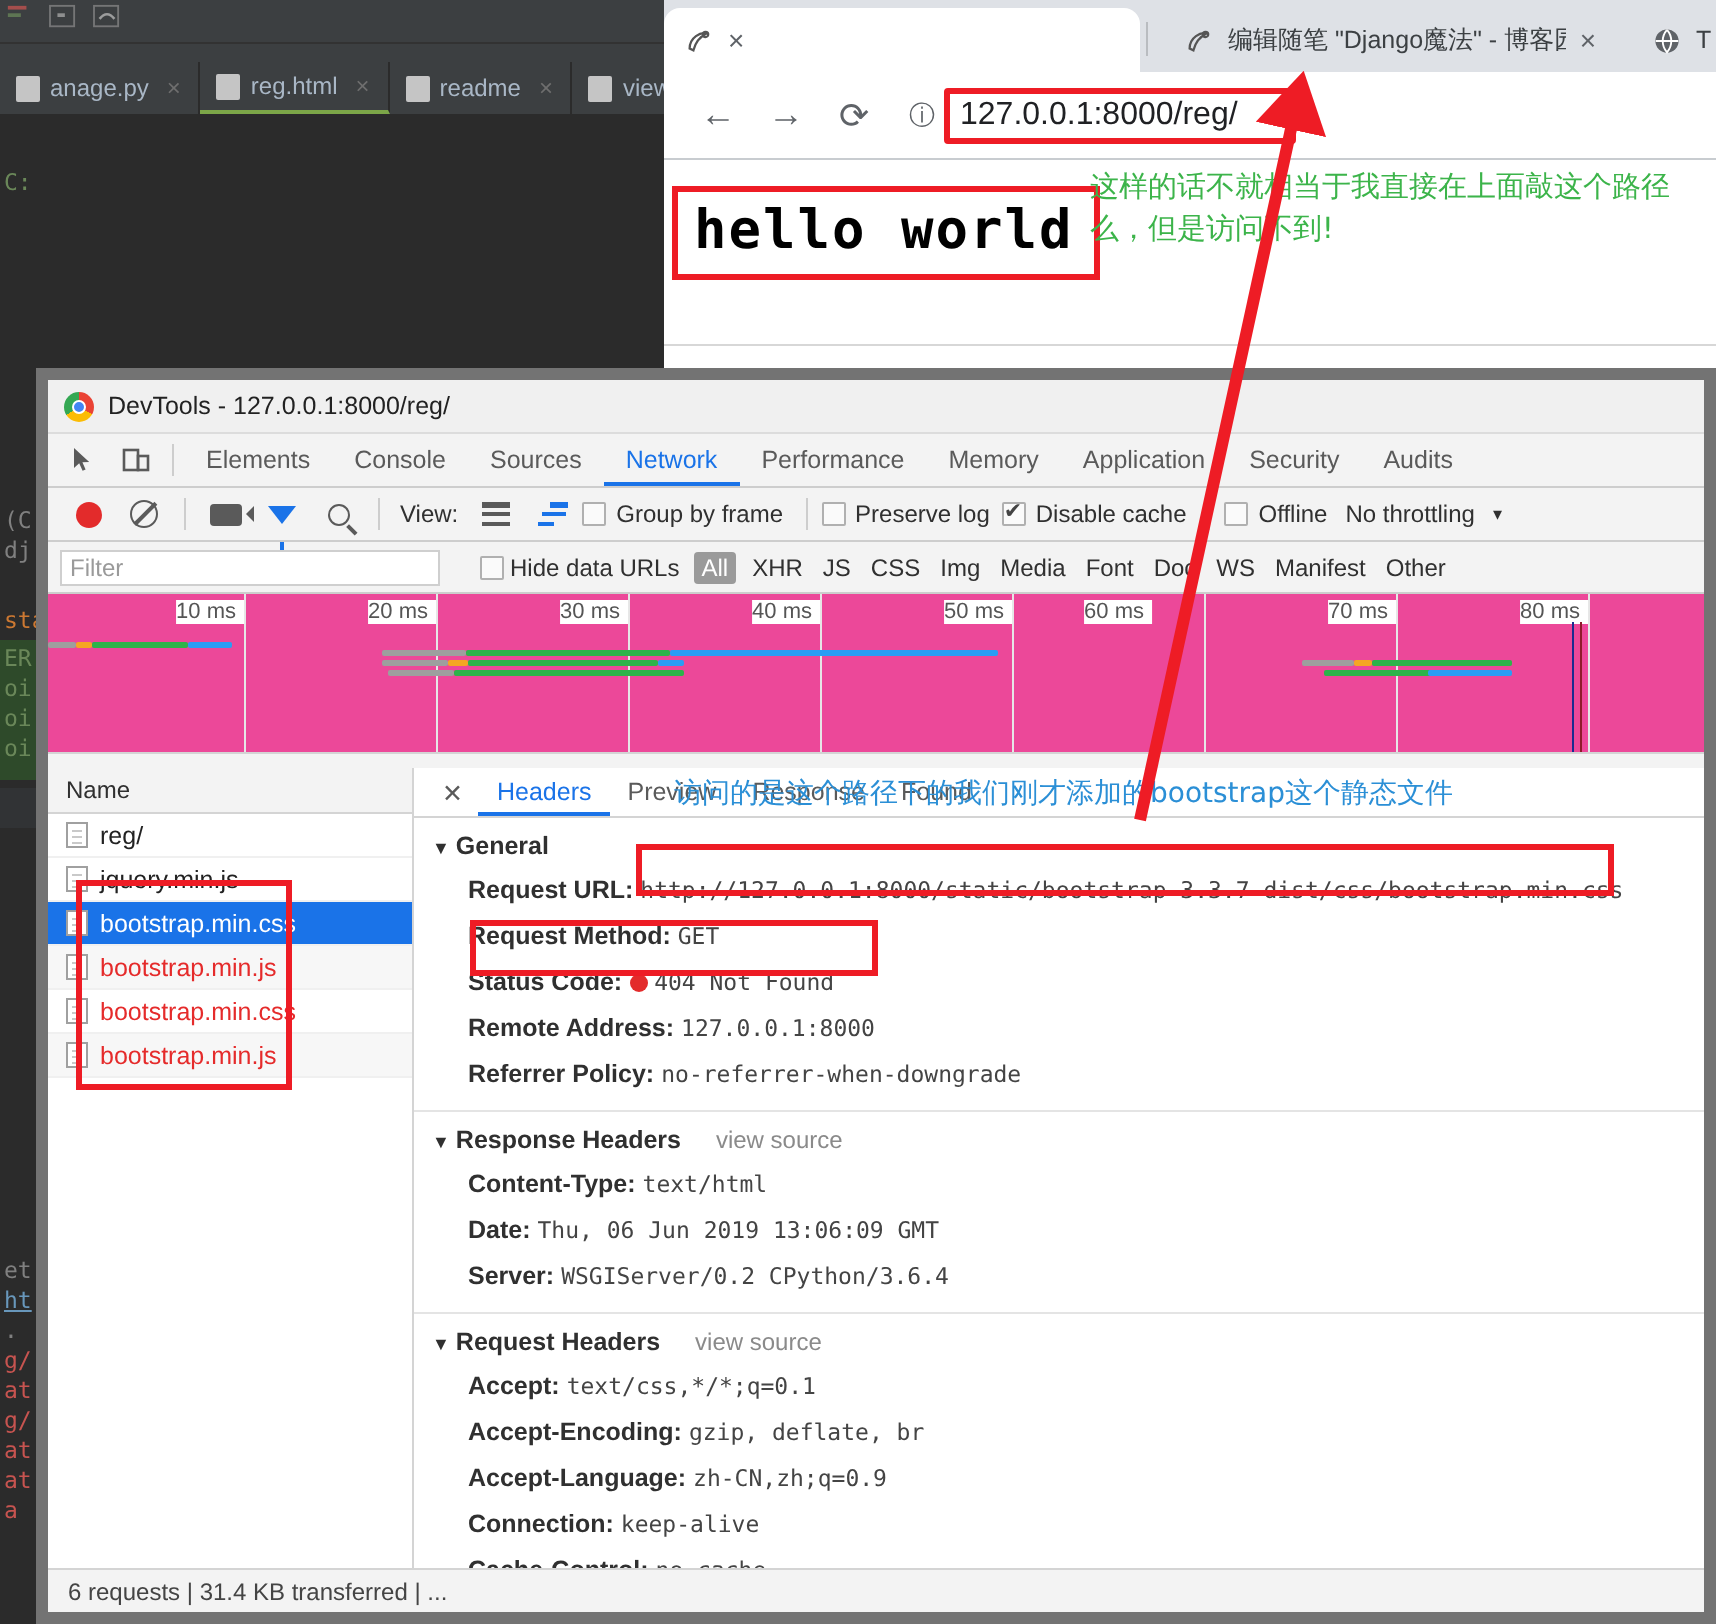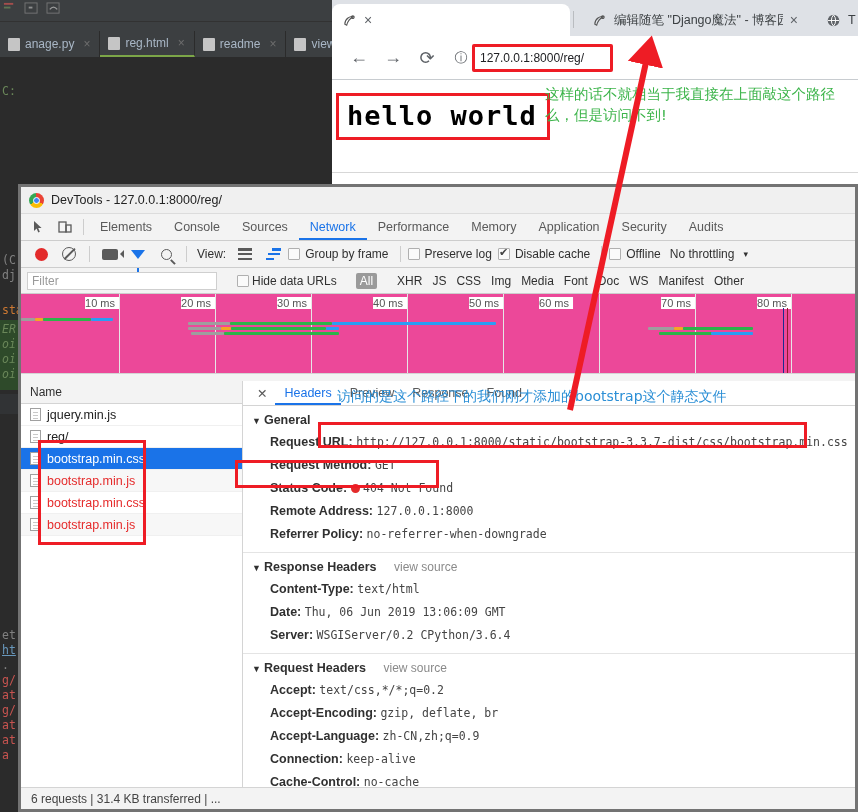--- a/index.html
+++ b/index.html
@@ -110,21 +110,21 @@
   .omni-info {
     width: 22px; text-align: center; color: #5f6368; font-size: 13px;
   }
   .omnibox {
     position: relative;
     border: 3px solid #ee1c25;
     border-radius: 2px;
     padding: 1px 26px 1px 5px;
     height: 28px; display: flex; align-items: center;
   }
-  .omnibox .url { font-size: 12px; color: #202124; white-space: nowrap; }
+  .omnibox .url { font-size: 16px; color: #202124; white-space: nowrap; }
   .chrome-page {
     position: absolute; left: 0; top: 79px; width: 526px; bottom: 0;
     background: #fff; border-top: 1px solid #c8ccd0;
   }
   .hello-box {
     position: absolute; left: 4px; top: 13px;
     border: 3px solid #ee1c25;
     padding: 4px 10px 6px 8px;
     background: #fff;
   }
@@ -138,21 +138,21 @@
     font-family: "DejaVu Sans", sans-serif;
   }
   .page-rule {
     position: absolute; left: 0; right: 0; top: 92px; height: 1px; background: #d7d7d7;
   }
 
   
   .devtools {
     position: absolute; left: 18px; top: 184px; width: 840px; height: 628px;
     background: #f3f3f3;
-    border: 3px solid #737373;
+    border: 6px solid #737373;
     overflow: hidden;
   }
   .dt-title {
     height: 27px; background: #f0f0f0; border-bottom: 1px solid #dcdcdc;
     display: flex; align-items: center; gap: 7px; padding-left: 8px;
     font-size: 12.5px; color: #222;
   }
   .chrome-logo {
     width: 15px; height: 15px; border-radius: 50%;
     background: conic-gradient(#ea4335 0 33%, #fbbc05 33% 66%, #34a853 66% 100%);
@@ -218,42 +218,42 @@
     height: 26px; background: #f3f3f3; border-bottom: 1px solid #cdcdcd;
     display: flex; align-items: center; font-size: 12px; color: #303030;
   }
   .filter-input {
     width: 190px; height: 18px; margin-left: 6px; padding: 0 4px;
     border: 1px solid #cfcfcf; background: #fff; font-size: 12px; color: #9a9a9a;
     display: flex; align-items: center;
   }
   .ftype { padding: 0 5px; color: #303030; font-size: 12px; }
   .ftype.all {
-    background: #9a9a9a; color: #fff; border-radius: 2px; padding: 1px 4px; margin: 0 15px;
+    background: #9a9a9a; color: #fff; border-radius: 2px; padding: 1px 4px; margin: 0 3px;
   }
 
   .dt-timeline {
     position: relative; height: 80px; background: #ec4899;
     border-bottom: 1px solid #d4d4d4;
     overflow: hidden;
   }
   .tl-grid { position: absolute; top: 0; bottom: 0; width: 1px; background: #e6e6e6; }
   .tl-label {
     position: absolute; top: 3px; font-size: 11px; color: #555; transform: translateX(-100%);
     padding-right: 4px; background: #fff;
   }
   .bar { position: absolute; height: 3px; border-radius: 1px; }
   .b-grey { background: #9e9e9e; }
   .b-orange { background: #f5a623; }
   .b-green { background: #2db34a; }
   .b-blue { background: #2a9df4; }
   .tl-marker { position: absolute; top: 14px; bottom: 0; width: 1.4px; }
   .dt-main { position: absolute; left: 0; right: 0; top: 194px; bottom: 0; display: flex; }
   .req-list {
-    width: 222px; background: #fff; border-right: 1px solid #d4d4d4;
+    width: 183px; background: #fff; border-right: 1px solid #d4d4d4;
     position: relative; overflow: hidden;
   }
   .req-head {
     height: 23px; background: #f3f3f3; border-bottom: 1px solid #d4d4d4;
     font-size: 12px; color: #303030; display: flex; align-items: center; padding-left: 9px;
   }
   .req-row {
     height: 22px; display: flex; align-items: center; gap: 6px; padding-left: 9px;
     font-size: 12.5px; color: #222; border-bottom: 1px solid #f0f0f0;
   }
@@ -354,21 +354,21 @@
         <div class="code-line c-green">C:</div>
       </div>
       <div style="position:absolute;left:0;top:195px;">
         <div class="code-line c-grey">(C:</div>
         <div class="code-line c-grey">dj</div>
       </div>
       <div style="position:absolute;left:0;top:245px;">
         <div class="code-line c-red">sta</div>
       </div>
       <div class="band-green" style="position:absolute;left:0;top:262px;width:26px;height:70px;"></div>
-      <div style="position:absolute;left:0;top:264px;font-style:italic;">
+      <div style="position:absolute;left:0;top:264px;">
         <div class="code-line c-green">ER</div>
         <div class="code-line c-green">oi</div>
         <div class="code-line c-green">oi</div>
         <div class="code-line c-green">oi</div>
       </div>
       <div class="band-dark" style="position:absolute;left:0;top:336px;width:26px;height:20px;"></div>
       <div style="position:absolute;left:0;top:570px;">
         <div class="code-line c-grey">et</div>
         <div class="code-line c-link">ht</div>
         <div class="code-line c-grey">.</div>
@@ -573,25 +573,25 @@
       <div class="tl-marker" style="left:762px; background:#1a2b8f;"></div>
       <div class="tl-marker" style="left:766px; background:#8f1a2b;"></div>
     </div>
 
     <div class="dt-main">
 
       <div class="req-list">
         <div class="req-head">Name</div>
         <div class="req-row">
           <span class="doc-ic"></span>
-          <span>jquery.min.js</span>
+          <span>reg/</span>
         </div>
         <div class="req-row">
           <span class="doc-ic"></span>
-          <span>reg/</span>
+          <span>jquery.min.js</span>
         </div>
         <div class="req-row sel">
           <span class="doc-ic"></span>
           <span>bootstrap.min.css</span>
         </div>
         <div class="req-row alt red-text">
           <span class="doc-ic"></span>
           <span>bootstrap.min.js</span>
         </div>
         <div class="req-row red-text">
@@ -659,21 +659,21 @@
         </div>
 
         <div class="hr-line"></div>
 
         <div class="sec-title">
           <span class="arrow">▼</span><span>Request Headers</span>
           <span class="viewsrc">view source</span>
         </div>
         <div class="kv">
           <b>Accept:</b>
-          <span class="v">text/css,*/*;q=0.2</span>
+          <span class="v">text/css,*/*;q=0.1</span>
         </div>
         <div class="kv">
           <b>Accept-Encoding:</b>
           <span class="v">gzip, deflate, br</span>
         </div>
         <div class="kv">
           <b>Accept-Language:</b>
           <span class="v">zh-CN,zh;q=0.9</span>
         </div>
         <div class="kv">

